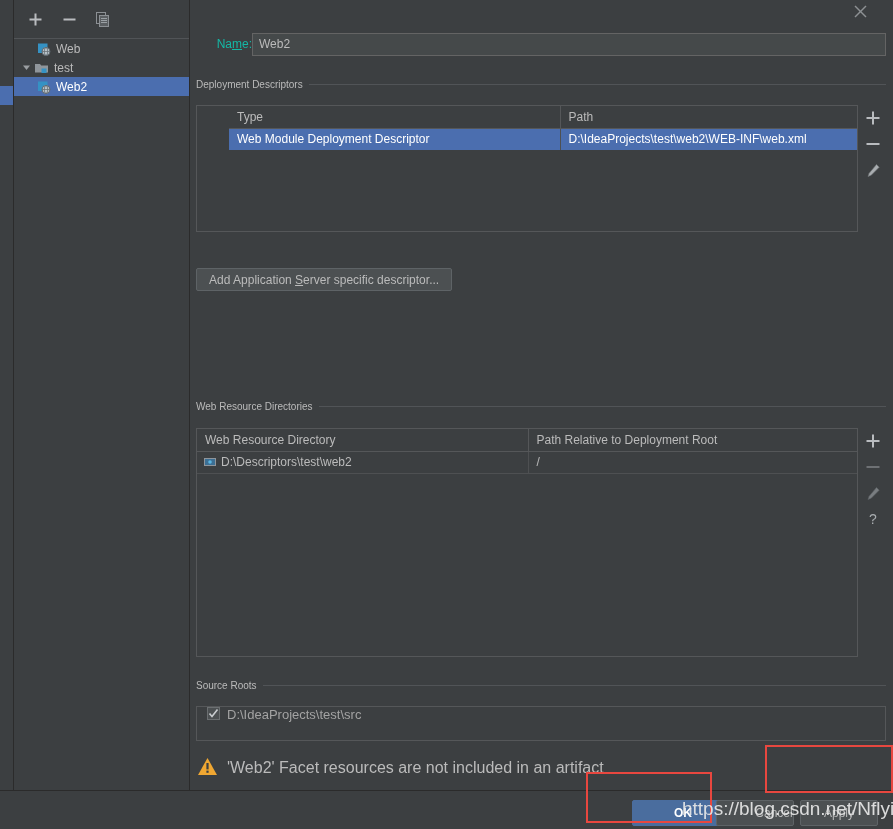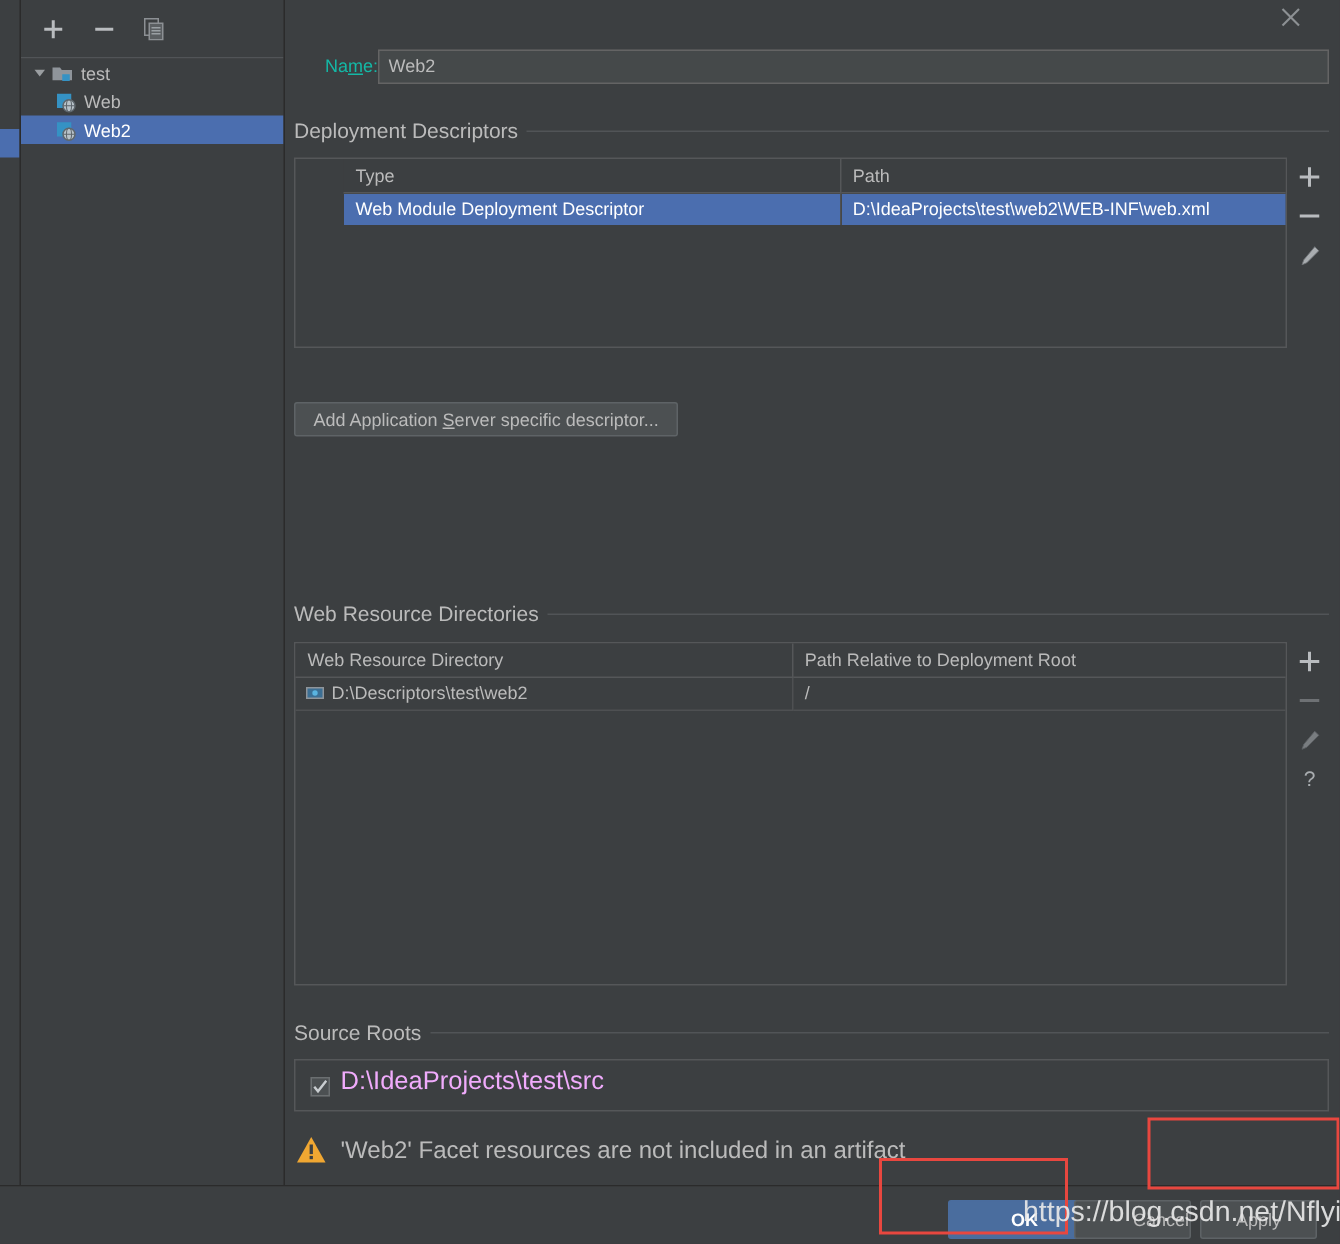--- a/index.html
+++ b/index.html
@@ -89,21 +89,21 @@
   .name-label u { text-decoration: underline; }
   .name-field {
     flex: 1; height: 23px; background: #45494a; border: 1px solid #646464;
     color: #bbbbbb; font-family: "Liberation Sans", sans-serif; font-size: 12px;
     padding: 0 6px; outline: none;
   }
 
   
   .group-title {
     position: absolute; display: flex; align-items: center; gap: 6px;
-    font-size: 14px; color: #bbbbbb; white-space: nowrap;
+    font-size: 10px; color: #bbbbbb; white-space: nowrap;
   }
   .group-rule { height: 1px; background: #515457; flex: 1; }
 
   
   .table-wrap {
     position: absolute; border: 1px solid #555759; background: #3c3f41;
   }
   .tbl { width: 100%; border-collapse: collapse; table-layout: fixed; }
   .tbl th {
     height: 22px; font-weight: normal; text-align: left; font-size: 12px;
@@ -140,22 +140,22 @@
     font-family: "Liberation Sans", sans-serif; font-size: 12px;
     height: 26px; padding: 0 12px; border-radius: 2px; cursor: default;
   }
   .push-btn u { text-decoration: underline; }
 
   
   .src-box {
     position: absolute; border: 1px solid #555759; background: #3c3f41;
   }
   .src-row {
-    display: flex; align-items: flex-end; height: 24px; padding-left: 10px;
-    gap: 7px; font-size: 17px; color: #f0abfc;
+    display: flex; align-items: flex-start; height: 24px; padding-left: 10px;
+    gap: 7px; font-size: 13px; color: #a3a3a3;
   }
   .chk {
     width: 13px; height: 13px; border: 1px solid #6b6f71; background: #4c5052;
     display: inline-flex; align-items: center; justify-content: center;
   }
 
   
   .warn-strip {
     position: absolute; left: 0; top: 745px; width: 703px; height: 45px;
     display: flex; align-items: center; padding-left: 7px; gap: 9px;
@@ -225,46 +225,46 @@
           <rect x="5" y="6" width="6" height="1" fill="#9aa0a4"></rect>
           <rect x="5" y="8" width="6" height="1" fill="#9aa0a4"></rect>
           <rect x="5" y="10" width="6" height="1" fill="#9aa0a4"></rect>
         </svg>
       </div>
     </div>
 
     <div class="tree-sep"></div>
 
     <div class="tree">
+
+      <div class="tree-row level1">
+        <span class="node-icon">
+          <svg width="16" height="16" viewBox="0 0 16 16">
+            <rect x="2" y="2.5" width="9.5" height="9.5" fill="#3592c4"></rect>
+            <circle cx="10" cy="10.5" r="4" fill="#b8c2c9" stroke="#5f676d"></circle>
+            <ellipse cx="10" cy="10.5" rx="1.7" ry="4" fill="none" stroke="#5f676d" stroke-width="0.7"></ellipse>
+            <line x1="6" y1="10.5" x2="14" y2="10.5" stroke="#5f676d" stroke-width="0.7"></line>
+          </svg>
+        </span>
+        <span class="tree-label">Web</span>
+      </div>
 
       <div class="tree-row level0">
         <span class="twisty">
           <svg width="9" height="9" viewBox="0 0 9 9">
               <polygon points="1,2.5 8,2.5 4.5,7" fill="#9a9ea1"></polygon>
             </svg>
         </span>
         <span class="node-icon">
           <svg width="16" height="16" viewBox="0 0 16 16">
             <path d="M1 4 L6 4 L7.2 5.6 L14 5.6 L14 12.5 L1 12.5 Z" fill="#8f959b"></path>
             <rect x="7.5" y="8.5" width="5" height="4.5" fill="#3592c4"></rect>
           </svg>
         </span>
         <span class="tree-label">test</span>
-      </div>
-
-      <div class="tree-row level1">
-        <span class="node-icon">
-          <svg width="16" height="16" viewBox="0 0 16 16">
-            <rect x="2" y="2.5" width="9.5" height="9.5" fill="#3592c4"></rect>
-            <circle cx="10" cy="10.5" r="4" fill="#b8c2c9" stroke="#5f676d"></circle>
-            <ellipse cx="10" cy="10.5" rx="1.7" ry="4" fill="none" stroke="#5f676d" stroke-width="0.7"></ellipse>
-            <line x1="6" y1="10.5" x2="14" y2="10.5" stroke="#5f676d" stroke-width="0.7"></line>
-          </svg>
-        </span>
-        <span class="tree-label">Web</span>
       </div>
 
       <div class="tree-row level1 selected">
         <span class="node-icon">
           <svg width="16" height="16" viewBox="0 0 16 16">
             <rect x="2" y="2.5" width="9.5" height="9.5" fill="#3592c4"></rect>
             <circle cx="10" cy="10.5" r="4" fill="#b8c2c9" stroke="#5f676d"></circle>
             <ellipse cx="10" cy="10.5" rx="1.7" ry="4" fill="none" stroke="#5f676d" stroke-width="0.7"></ellipse>
             <line x1="6" y1="10.5" x2="14" y2="10.5" stroke="#5f676d" stroke-width="0.7"></line>
           </svg>

